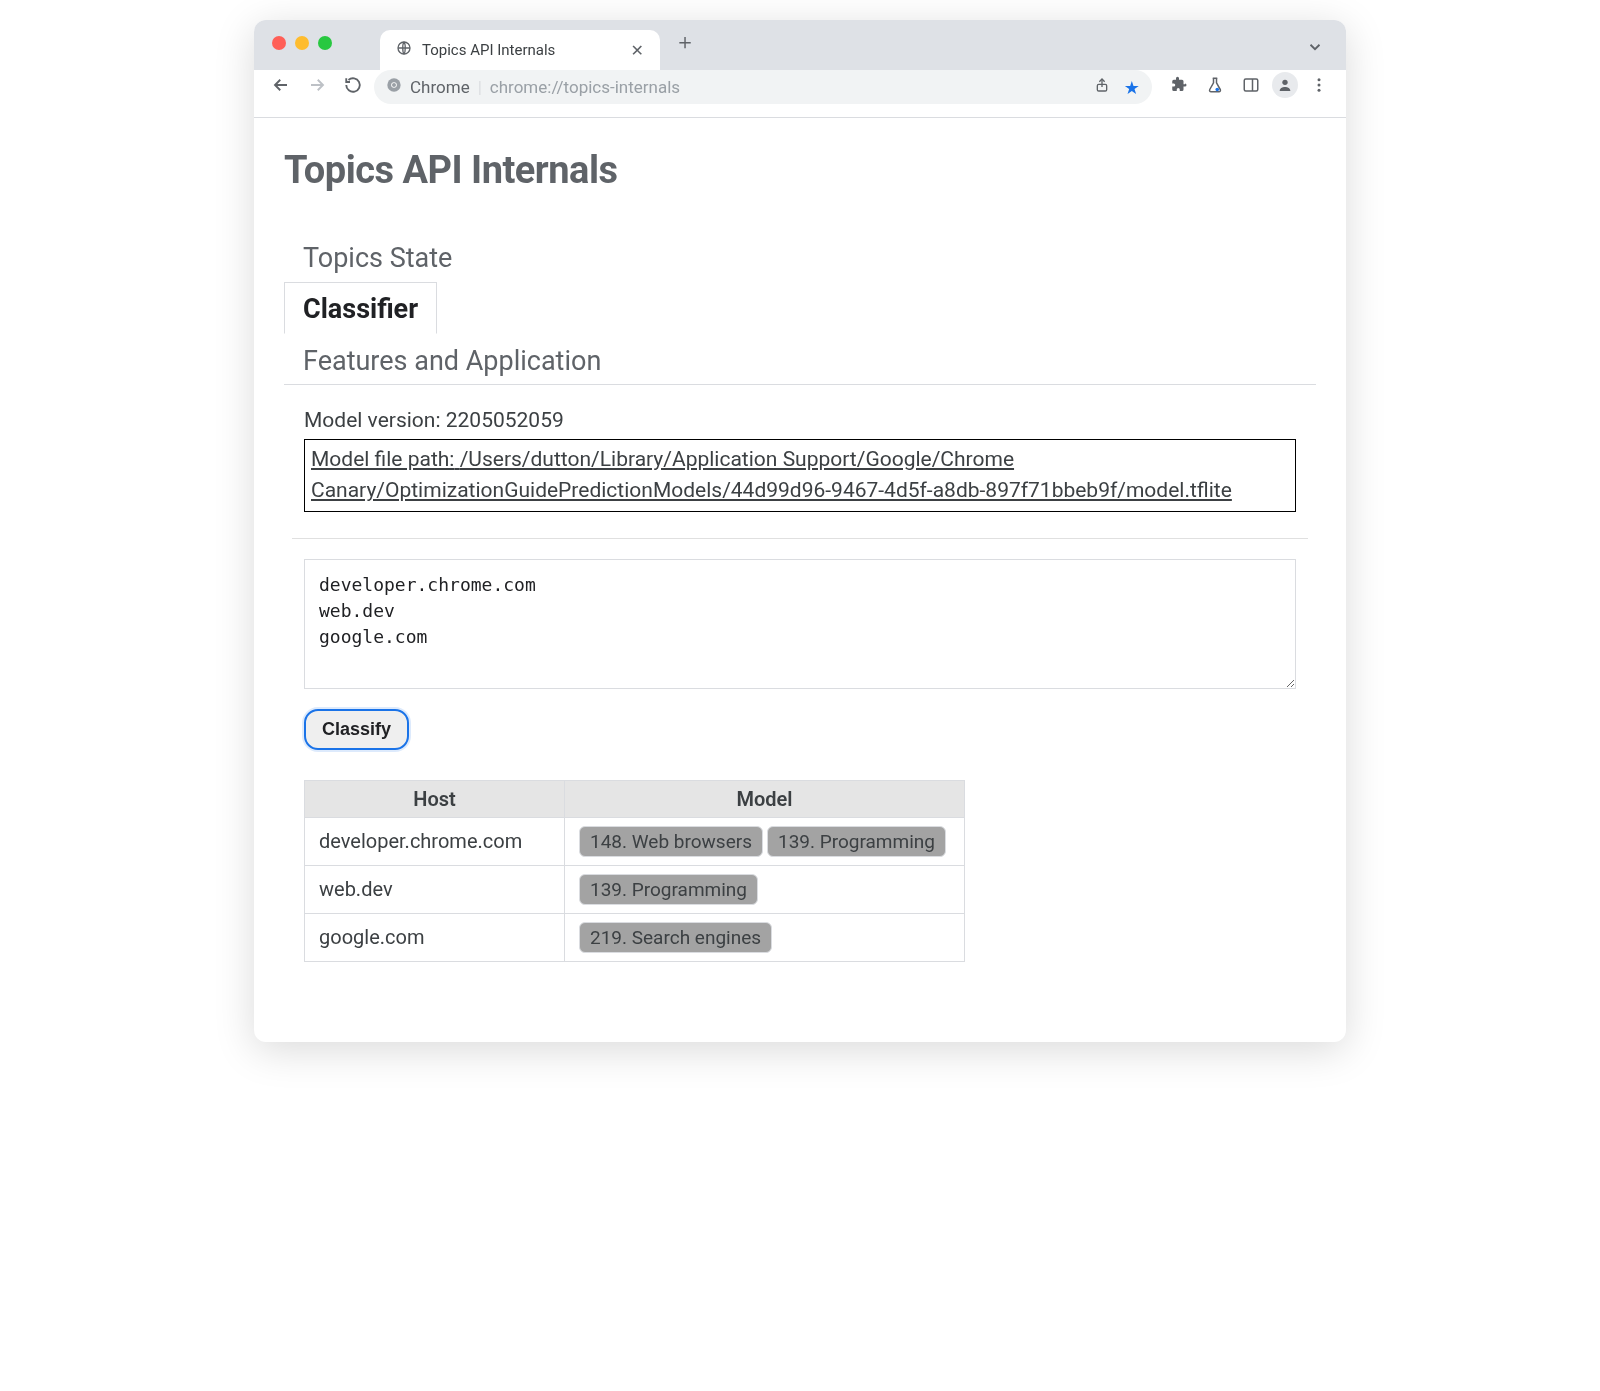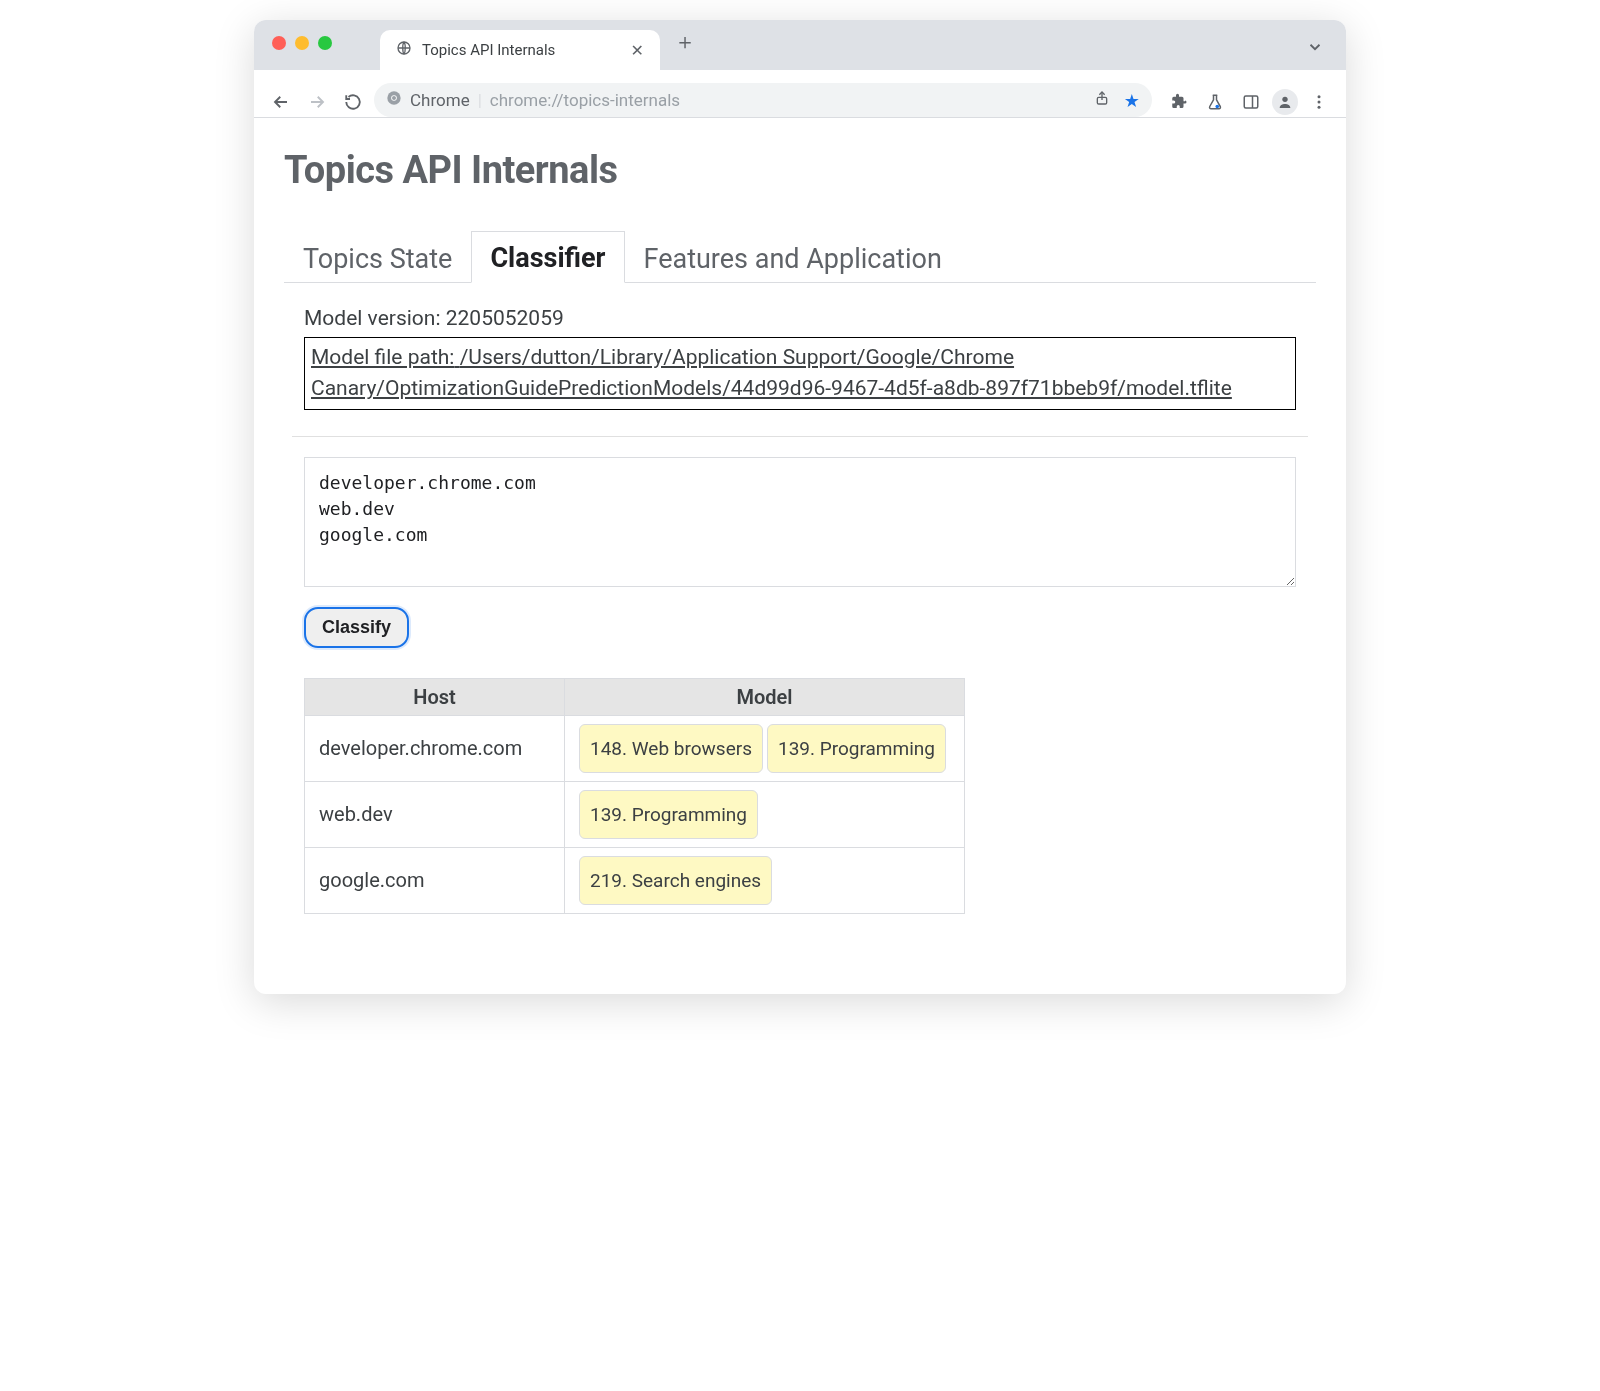--- a/index.html
+++ b/index.html
@@ -55,21 +55,21 @@
   }
   .tab-title { font-size: 15px; color:#3c4043; flex:1; white-space:nowrap; overflow:hidden; text-overflow:ellipsis;}
   .tab-close { font-size: 16px; color:#5f6368; cursor:pointer; }
   .tab-add   { margin-left: 14px; font-size: 22px; color:#5f6368; align-self:center; margin-bottom:6px; cursor:pointer;}
   .tablist-chevron {
     position:absolute; right:22px; top:18px; color:#5f6368; font-size:18px;
   }
   
   .toolbar {
     display:flex;
-    align-items:flex-end;
+    align-items:flex-start;
     height:48px;
     background:#fff;
     border-bottom:1px solid #dadce0;
     padding:0 12px;
     gap:6px;
   }
   .tb-btn {
     width:30px; height:30px;
     display:flex; align-items:center; justify-content:center;
     color:#5f6368; font-size:18px; border-radius:50%;
@@ -108,23 +108,24 @@
     color:#3c4043;
   }
   h1.page-title {
     font-size: 38px;
     font-weight:700;
     color:#5f6368;
     letter-spacing:-0.5px;
   }
   .tabs-row {
     display:flex;
-    align-items:center;
+    align-items:flex-start;
     border-bottom:1px solid #dadce0;
     margin-top:38px;
+    flex-direction:column;
   }
   .page-tab {
     font-size:27px;
     padding:10px 18px 8px 18px;
     color:#5f6368;
     cursor:pointer;
     border:1px solid transparent;
     border-bottom:none;
     position:relative;
     top:1px;
@@ -184,24 +185,24 @@
     background:#e5e5e5;
     text-align:center;
     font-weight:600;
   }
   table.results th:first-child { width:260px; }
   table.results th:last-child  { width:400px; }
   .topic-chip {
     display:inline-block;
     border:1px solid #dadce0;
     border-radius:6px;
-    padding:12px 10px;
+    padding:3px 10px;
     margin:2px 4px 2px 0;
     font-size:19px;
-    background:#fef9c3;
+    background:#a3a3a3;
   }
 </style>
 </head>
 <body>
 
 <div class="window">
 
   <div class="titlebar">
     <div class="traffic-lights">
       <div class="tl-dot tl-red"></div>

